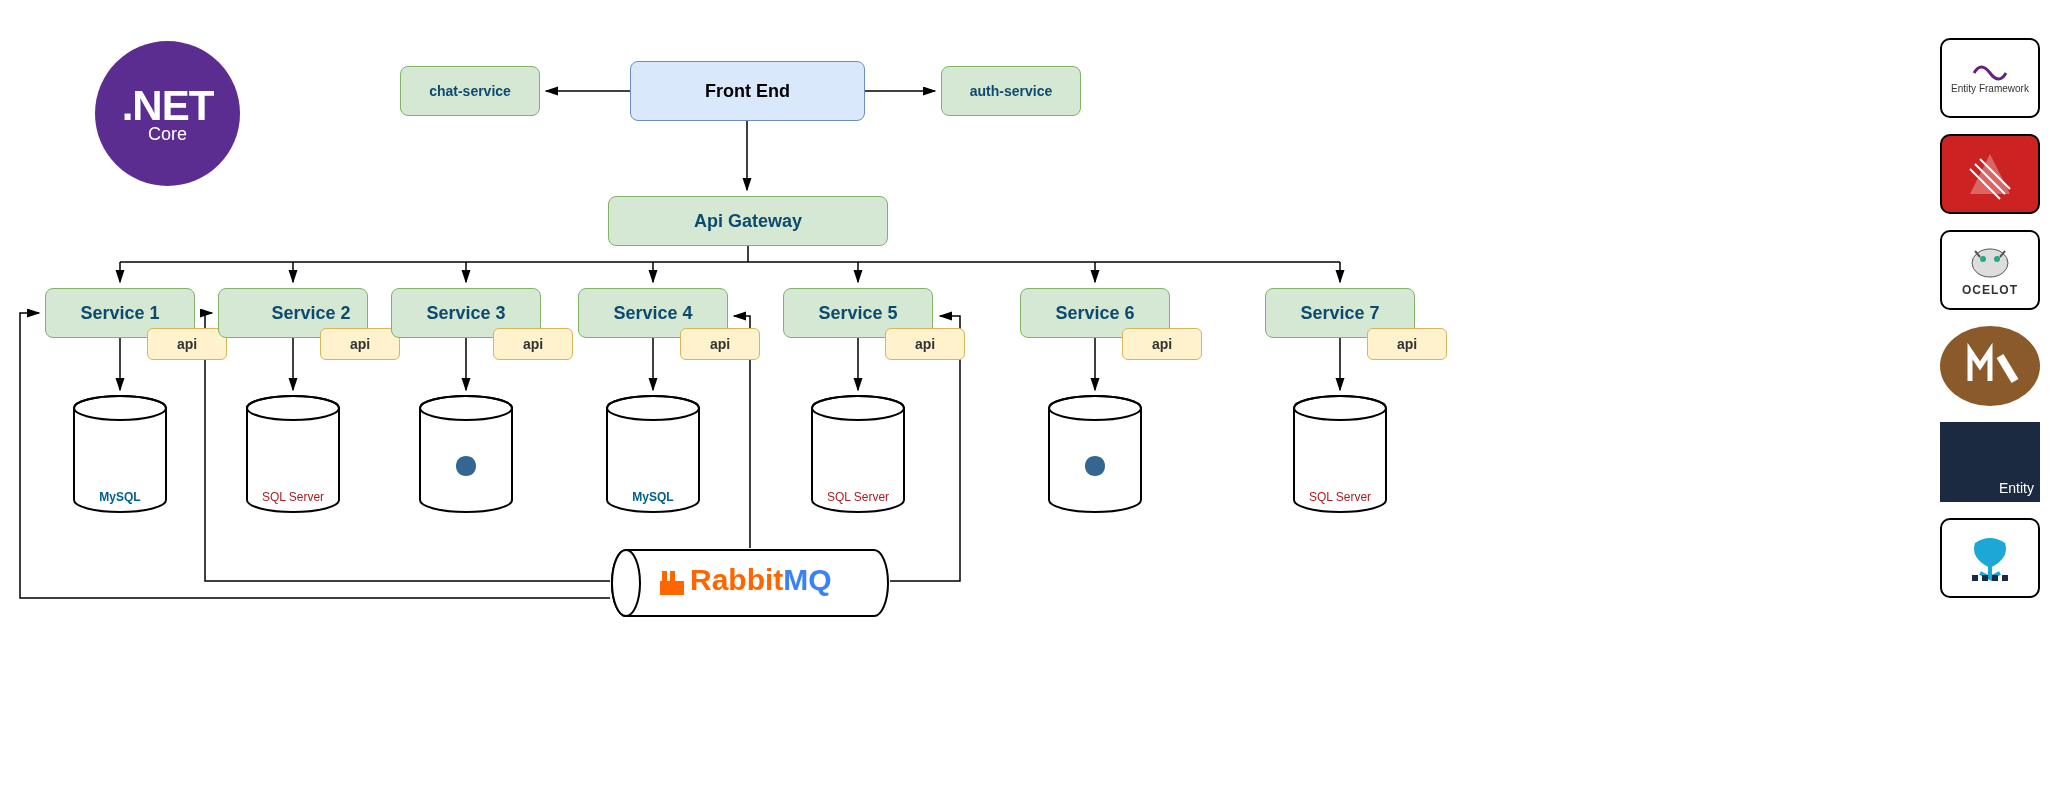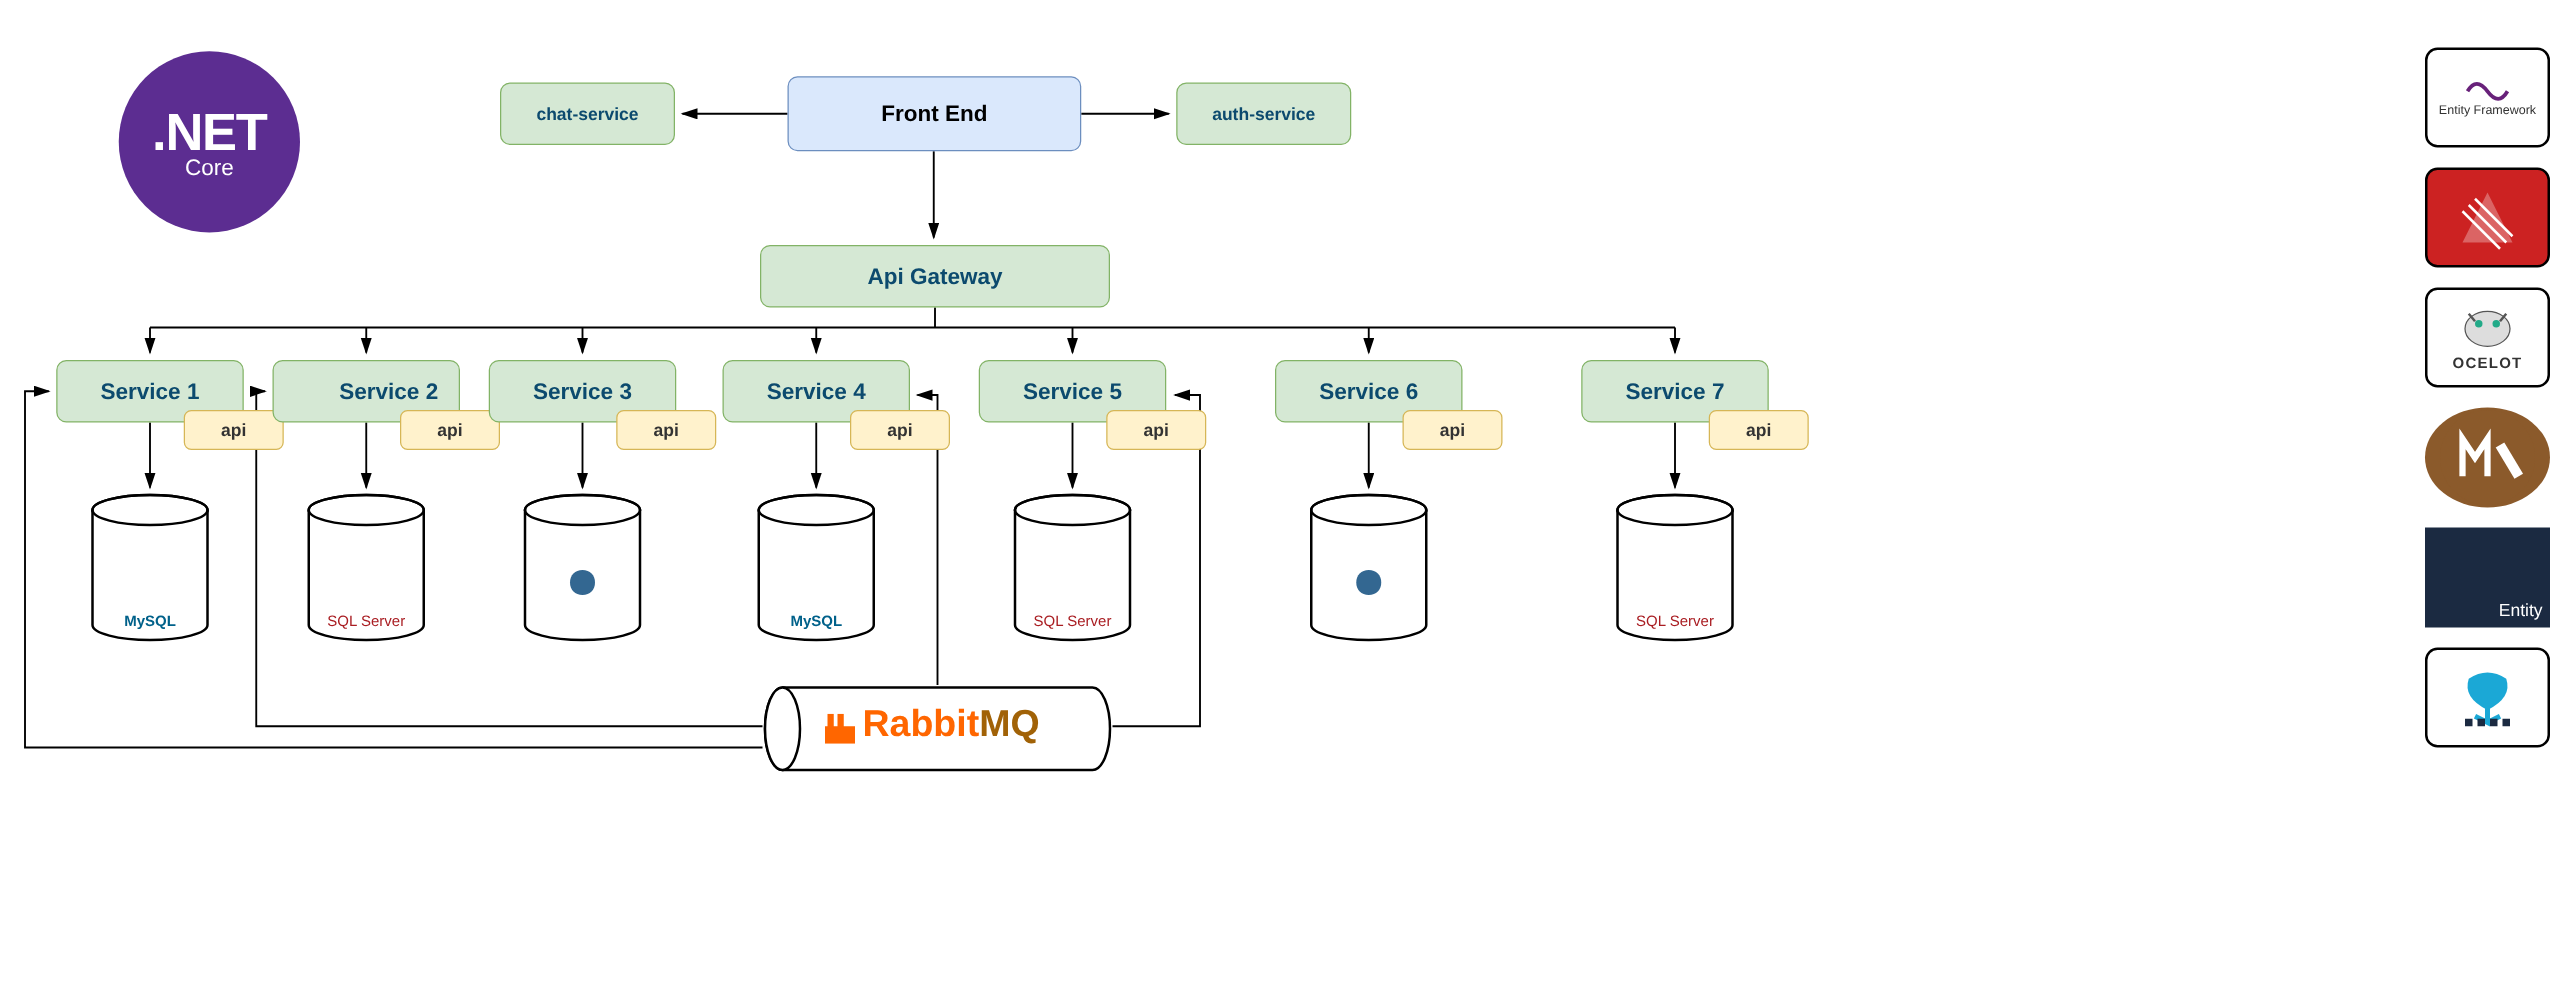--- a/index.html
+++ b/index.html
@@ -92,21 +92,21 @@
     }
     .rabbitmq-text {
       position: absolute;
       left: 690px;
       top: 547px;
       font-size: 30px;
       font-weight: 600;
       color: #FF6600;
       z-index: 2;
     }
-    .rabbitmq-text .mq { color: #a16207; }
+    .rabbitmq-text .mq { color: #3b82f6; }
     .rabbitmq-icon {
       position:absolute;
       left:660px;
       top:555px;
       width:24px;height:24px;
       z-index:2;
     }
     .tech-card {
       position: absolute;
       right: 12px;

